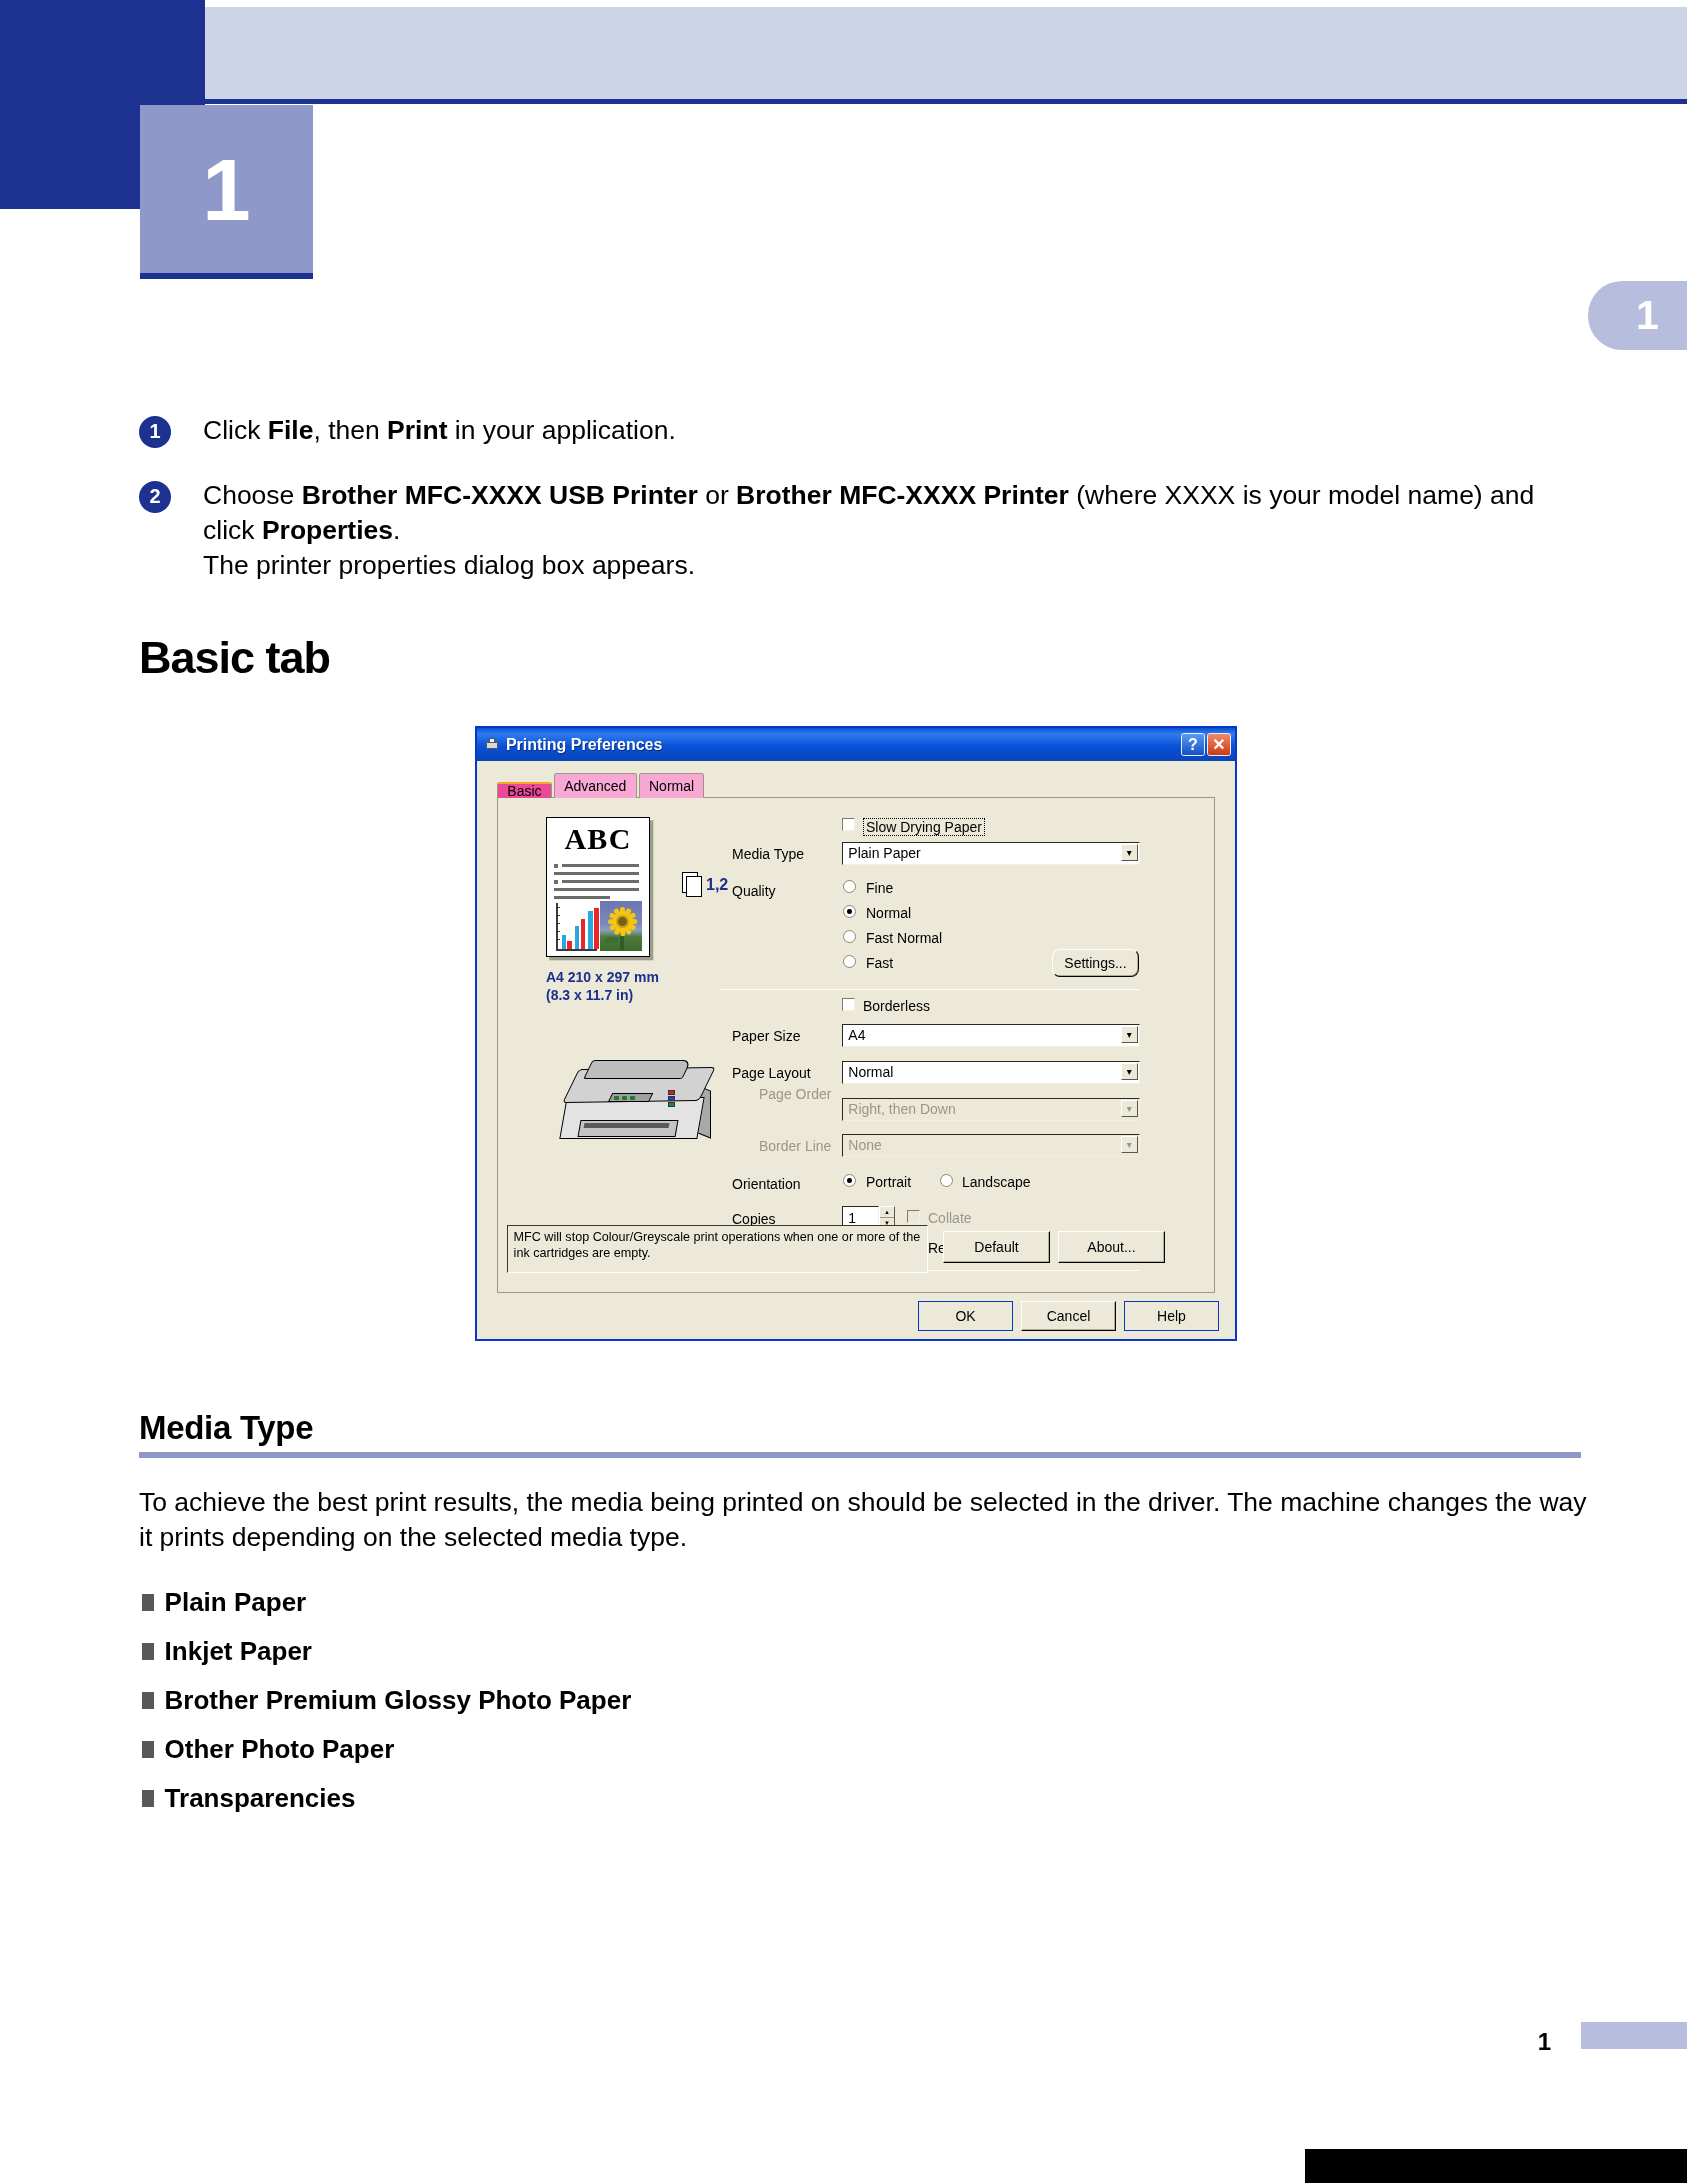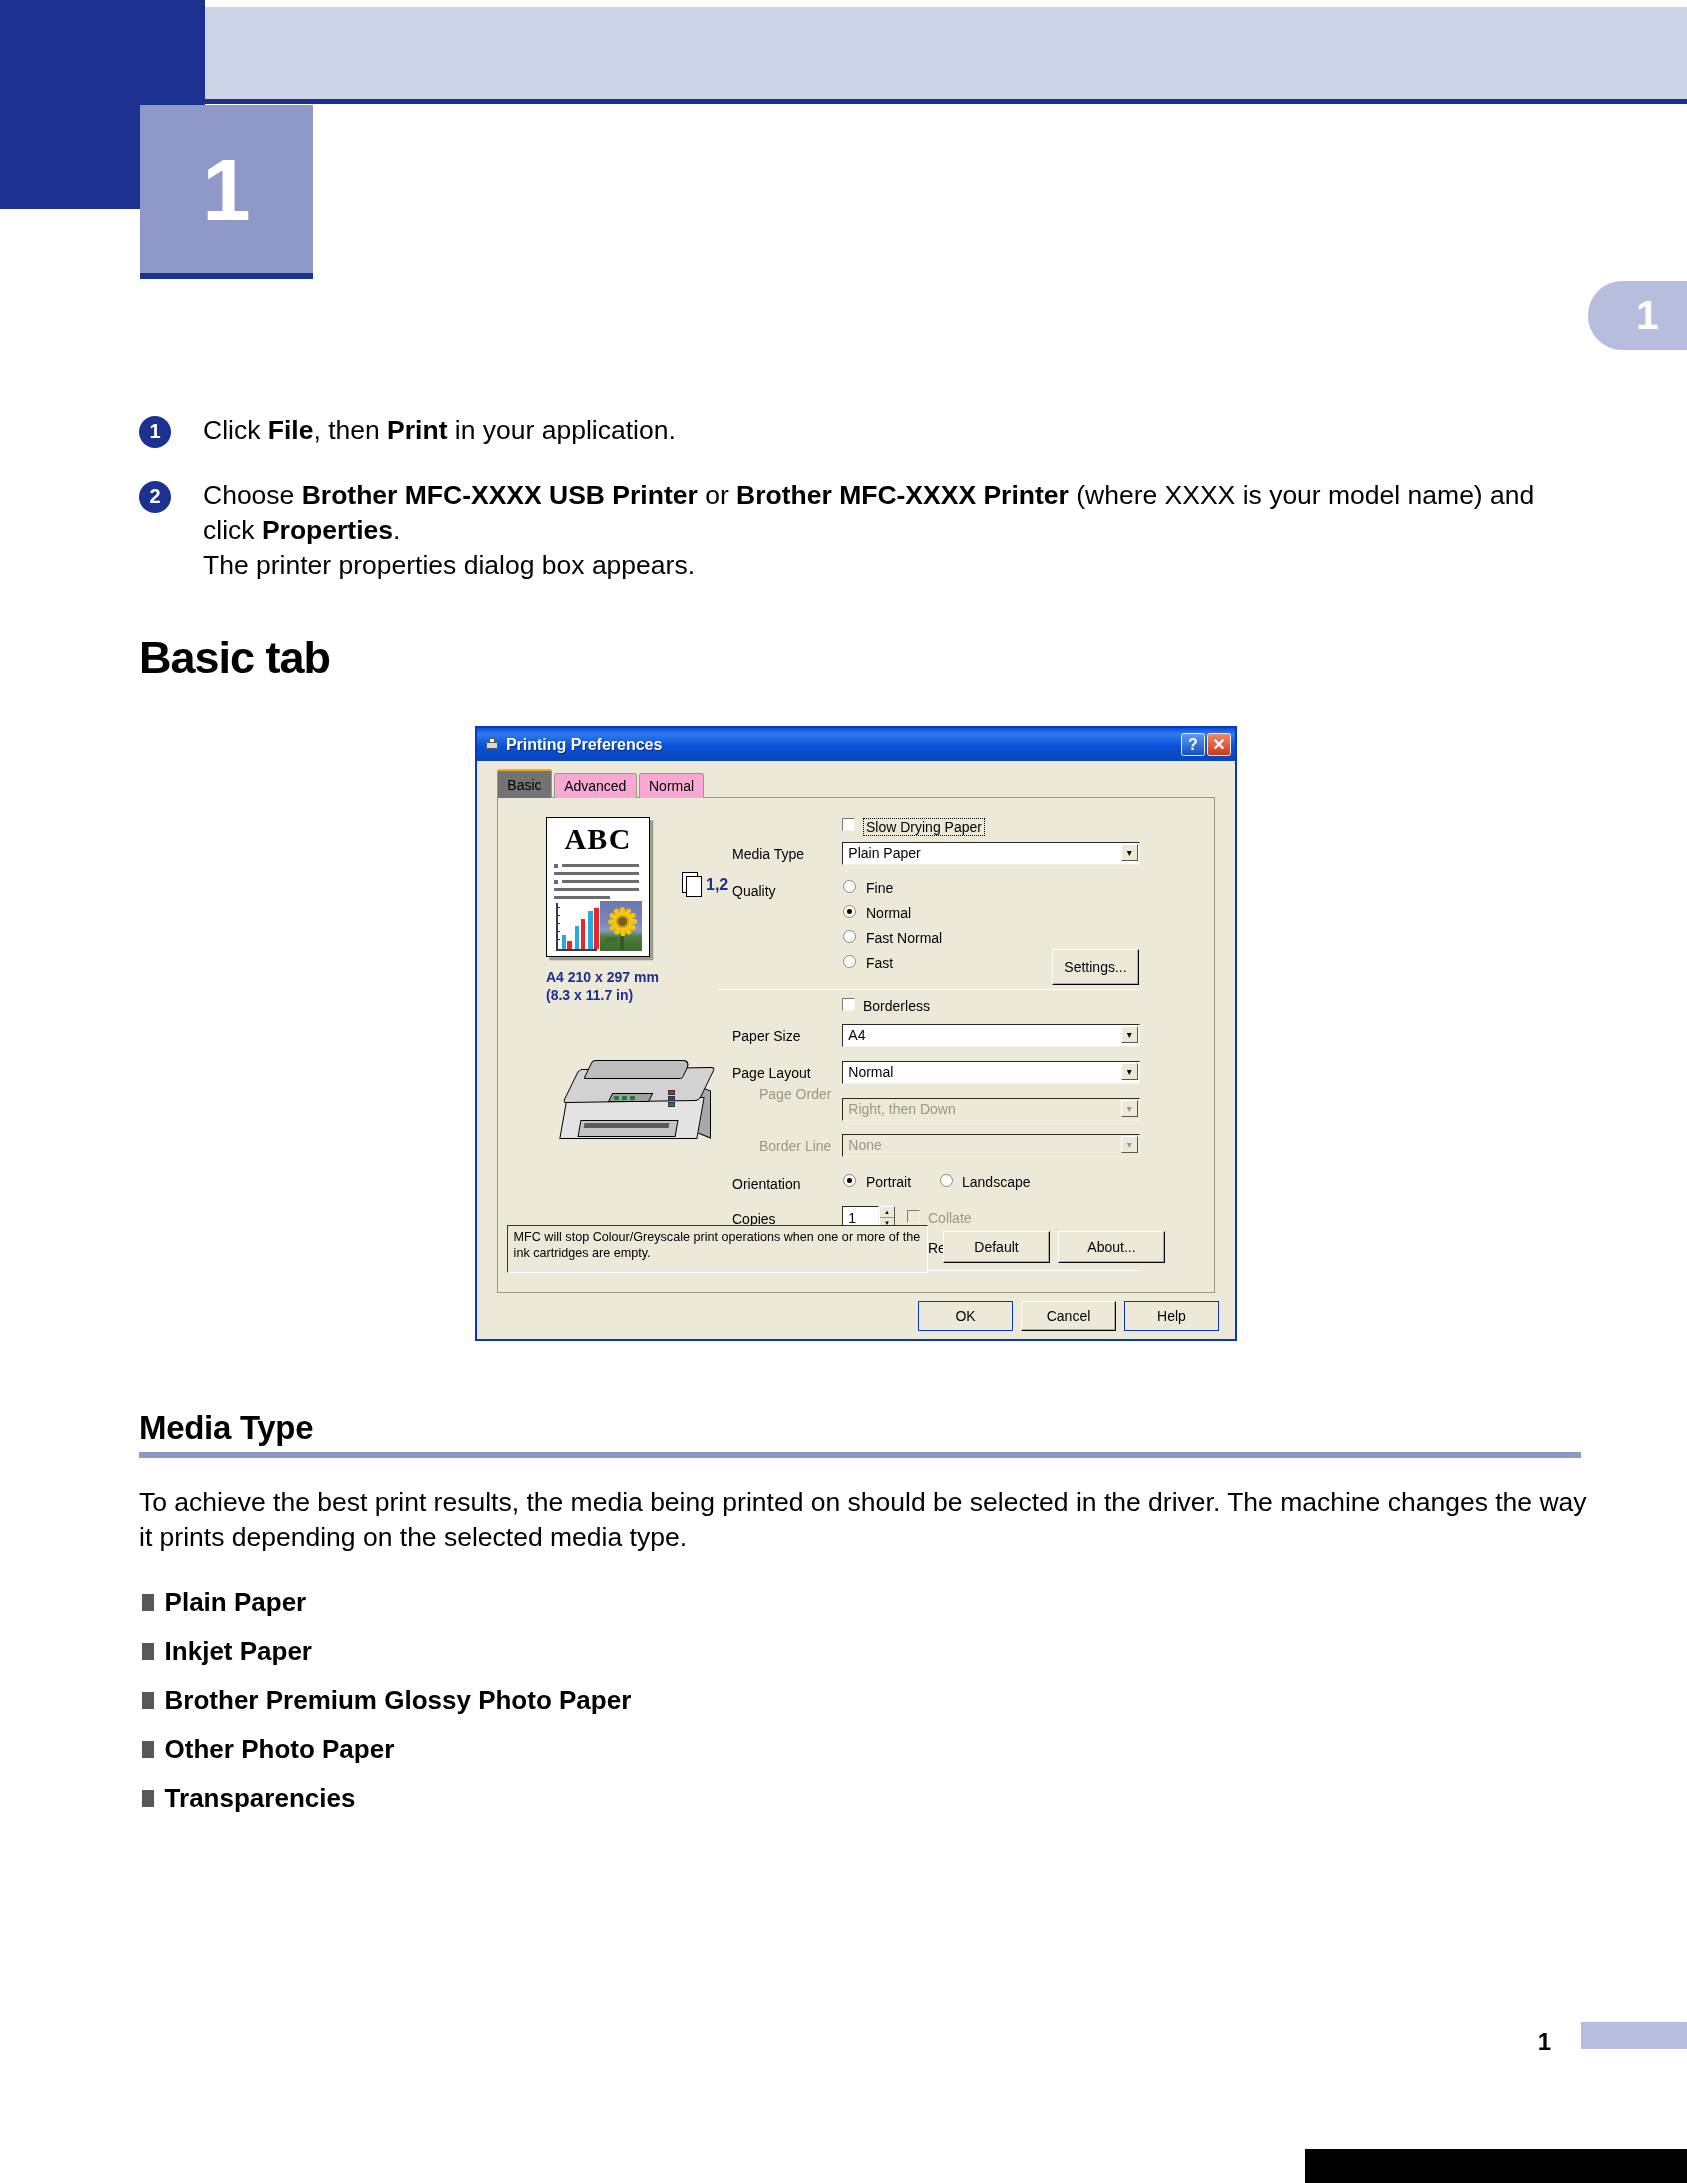--- a/index.html
+++ b/index.html
@@ -163,21 +163,21 @@
     position:absolute; left:20px; top:41px; height:29px;
     display:flex; align-items:flex-end; z-index:5;
   }
   .tab {
     height:25px; padding:0 9.3px; margin-right:2px;
     background:#f9a8d4; border:0.7px solid #9b9880;
     border-bottom:none; border-radius:2.6px 2.6px 0 0;
     display:flex; align-items:center; font-size:14px; color:#000;
   }
   .tab.active {
-    height:29px; background:#737373;
+    height:16px; background:#ec4899;
     border-top:2.6px solid #f5a623;
     font-weight:normal; position:relative; z-index:6;
   }
 
   .dlg-panel {
     position:absolute; left:20px; top:69px;
     width:718px; height:496px;
     background:#ece9d8; border:0.7px solid #9b9880;
     border-top:0.7px solid #9b9880;
   }
@@ -490,21 +490,21 @@
 
       <div class="radio on" style="left:345px; top:107px;"></div>
       <div class="ctl-label" style="left:368px; top:107px;">Normal</div>
 
       <div class="radio" style="left:345px; top:132px;"></div>
       <div class="ctl-label" style="left:368px; top:132px;">Fast Normal</div>
 
       <div class="radio" style="left:345px; top:157px;"></div>
       <div class="ctl-label" style="left:368px; top:157px;">Fast</div>
 
-      <div class="btn" style="left:554px; top:151px; width:87px; height:36px;">Settings...</div>
+      <div class="btn" style="left:554px; top:151px; width:87px; height:28px;border-radius:8px;">Settings...</div>
 
       <div class="sep" style="left:221px; top:191px; width:421px;"></div>
 
       <div class="ckbox" style="left:344px; top:200px;"></div>
       <div class="ctl-label" style="left:365px; top:200px;">Borderless</div>
 
       <div class="ctl-label" style="left:234px; top:230px;">Paper Size</div>
       <div class="combo" style="left:344px; top:226px; width:298px;">
         <span>A4</span>
         <span class="combo-arrow">▼</span>

